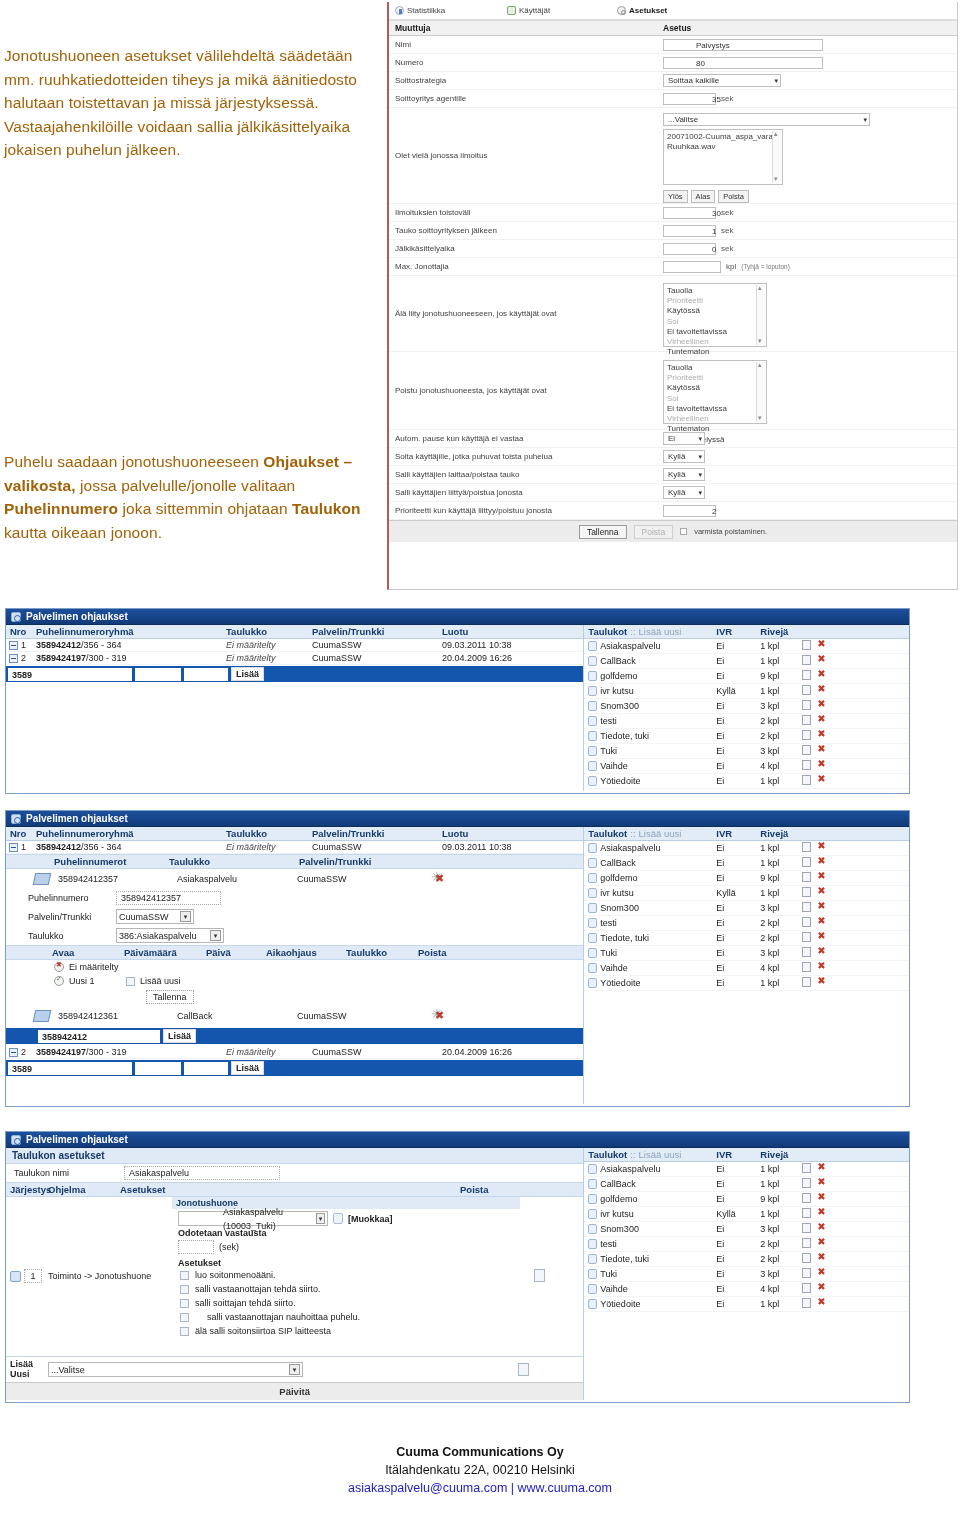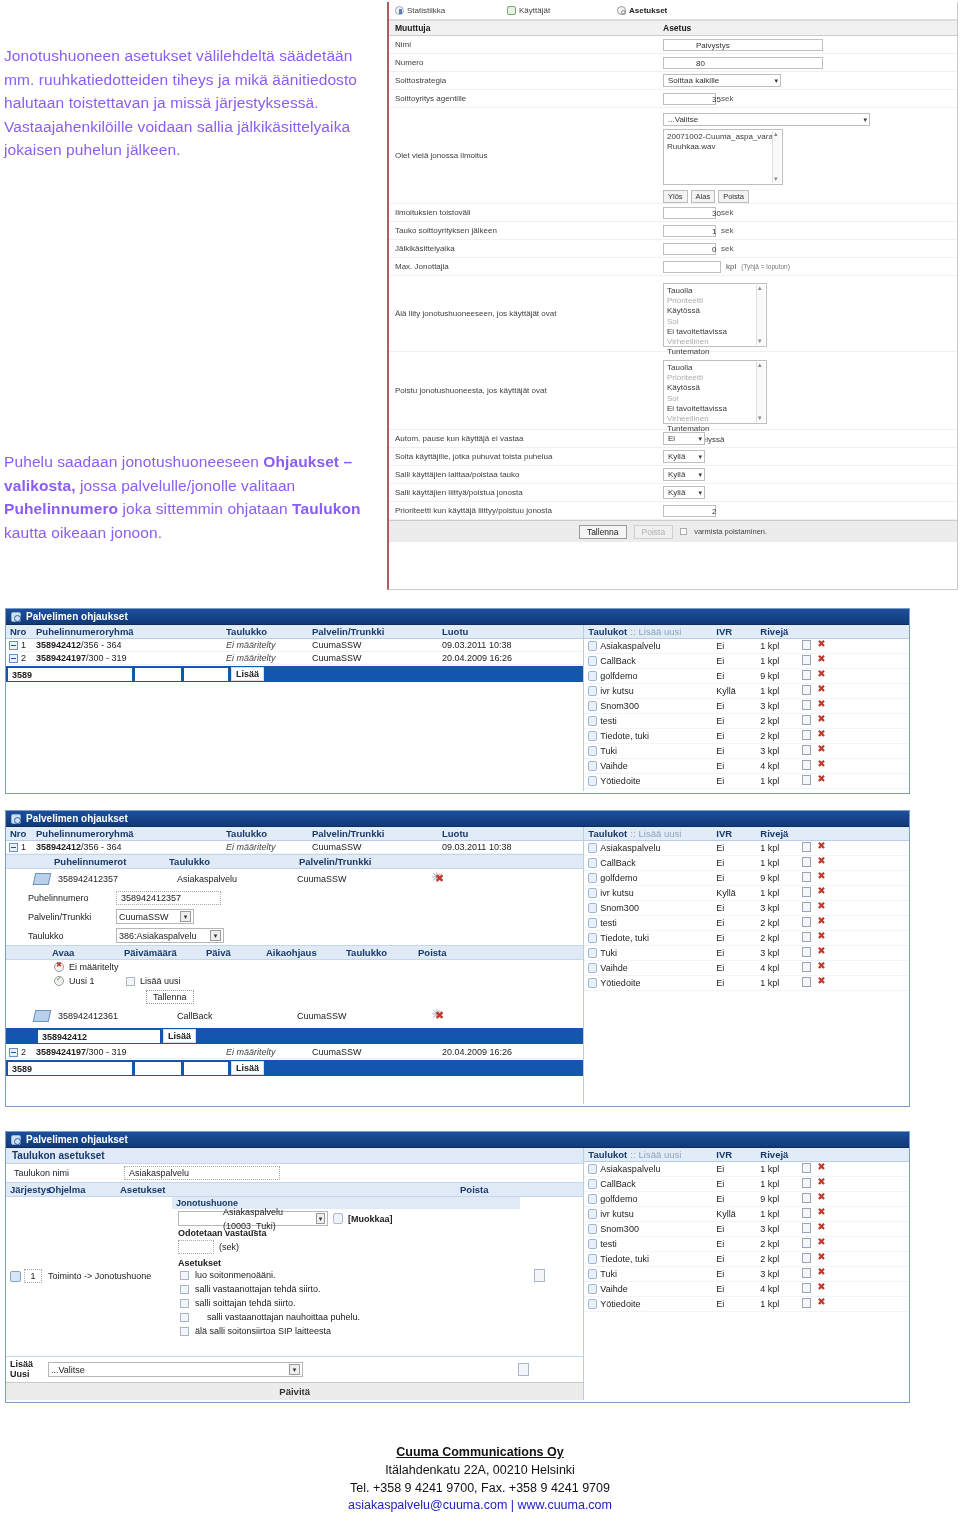--- a/index.html
+++ b/index.html
@@ -11,21 +11,21 @@
     color:#231f20;
     position:relative;
     overflow:hidden;
   }
 
   
   .prose {
     position:absolute;
     font-size:15.5px;
     line-height:1.52;
-    color:#8b5cf6;
+    color:#a16207;
     letter-spacing:.1px;
   }
   .prose b { font-weight:700; }
 
   
   .settings-shot {
     position:absolute;
     left:387px; top:2px;
     width:571px; height:588px;
     background:#ffffff;
@@ -166,21 +166,21 @@
   .savebtn { border:1px dotted #999; background:#fff; font-size:9px; padding:1px 6px; color:#222; }
 
   .tbl-row { display:flex; align-items:flex-start; font-size:9px; }
   .pane-hdr { background:#dfeaf6; font-weight:700; font-size:10px; color:#173a6b;
               padding:2px 6px; border-bottom:1px solid #c5d7ea; }
   .greyfoot { background:#ececec; text-align:center; font-weight:700; font-size:9.5px;
               padding:3px 0; color:#333; border-top:1px solid #c9c9c9; }
 
   
   .footer { position:absolute; left:0; right:0; text-align:center; font-size:12.5px; line-height:1.42; color:#111; }
-  .footer .nm { font-weight:700;text-decoration:underline; }
+  .footer .nm { font-weight:700; }
   .footer a { color:#2121c4; text-decoration:none; }
   .footer .sepbar { color:#2121c4; }
 </style>
 </head>
 <body>
 
 <div class="prose" style="left:4px; top:44px; width:358px;">
   <span>Jonotushuoneen asetukset välilehdeltä säädetään mm. ruuhkatiedotteiden tiheys ja mikä äänitiedosto halutaan toistettavan ja missä järjestyksessä. Vastaajahenkilöille voidaan sallia jälkikäsittelyaika jokaisen puhelun jälkeen.</span>
 </div>
 
@@ -1008,19 +1008,18 @@
             </div>
           </div>
         </div>
     </div>
   </div>
 </div>
 
 <div class="footer" style="top:1444px;">
   <div class="nm">Cuuma Communications Oy</div>
   <div>Itälahdenkatu 22A, 00210 Helsinki</div>
-  <div>Tel. +358 9 4241 9700, Fax. +358 9 4241 9709</div>
   <div>
     <a href="#">asiakaspalvelu@cuuma.com</a>
     <span class="sepbar">|</span>
     <a href="#">www.cuuma.com</a>
   </div>
 </div>
 
 </body></html>

